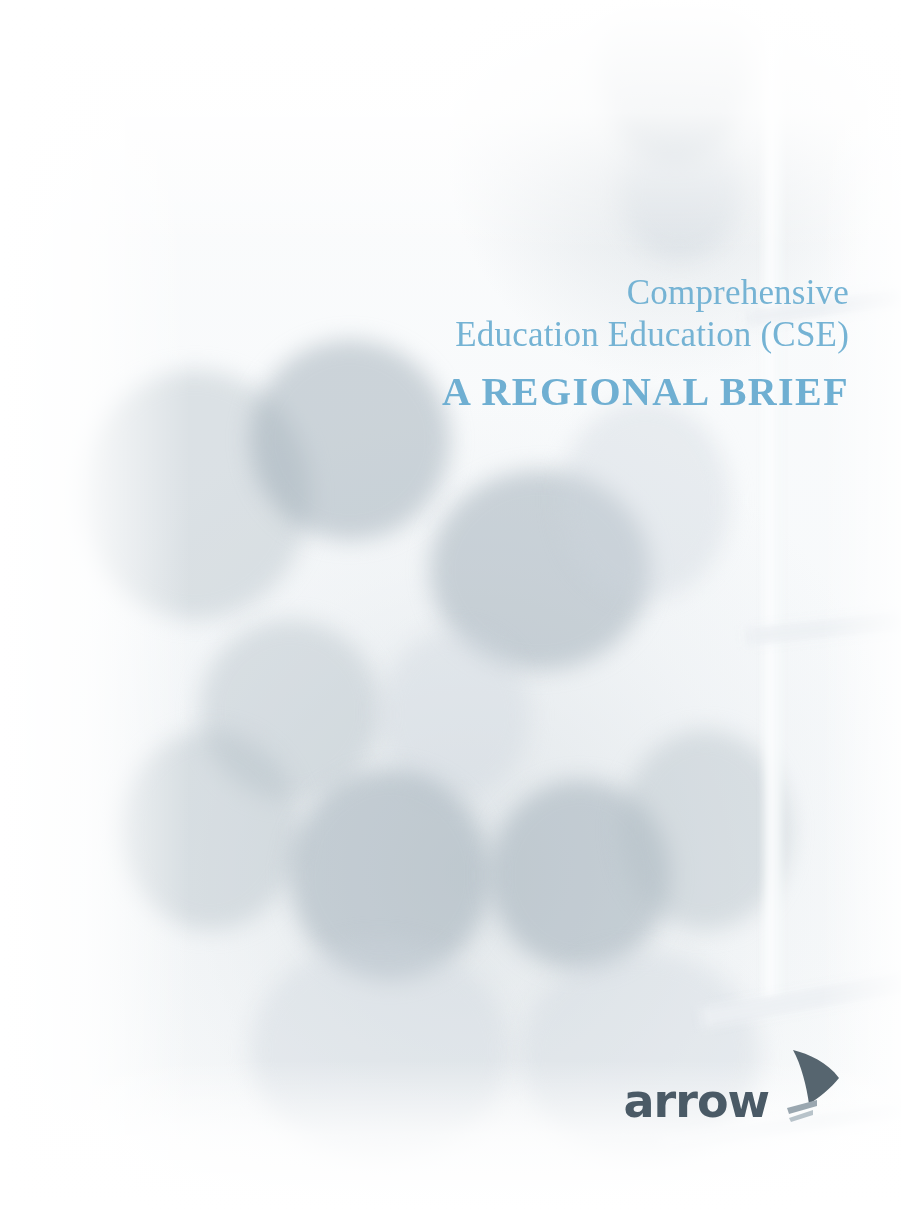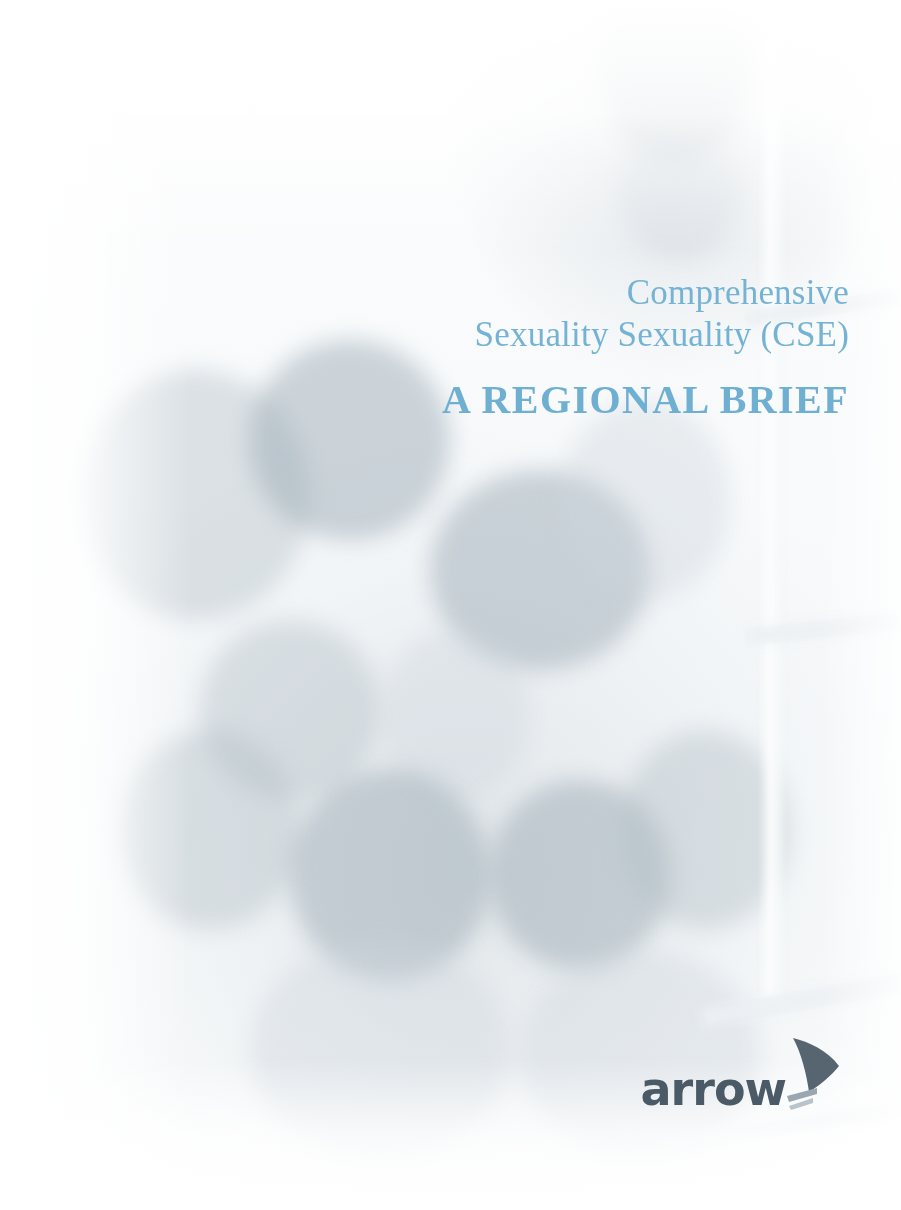--- a/index.html
+++ b/index.html
@@ -88,31 +88,31 @@
     color: #75b3d4;
     font-weight: 400;
   }
   .title-main {
     font-family: "Liberation Serif", serif;
     font-size: 40px;
     line-height: 56px;
     font-weight: 700;
     letter-spacing: 1.4px;
     color: #6fafd2;
-    margin-top: 16px;
+    margin-top: 8px;
   }
 
   
   .logo {
     position: absolute;
     right: 56px;
-    bottom: 98px;
+    bottom: 86px;
     display: flex;
     align-items: flex-end;
-    gap: 1px;
+    gap: 18px;
     text-align: center;
   }
   .logo-word {
     font-family: "DejaVu Sans", sans-serif;
     font-size: 46px;
     font-weight: 700;
     letter-spacing: -1px;
     color: #4a5a66;
     line-height: 46px;
   }
@@ -153,21 +153,21 @@
     <div class="bar" style="left:660px; top:1120px; width:250px; height:14px; transform:rotate(-8deg);"></div>
 
     <div class="fade-top"></div>
     <div class="fade-left"></div>
     <div class="fade-right"></div>
     <div class="fade-bottom"></div>
   </div>
 
   <div class="title-block">
     <div class="title-line">Comprehensive</div>
-    <div class="title-line">Sexuality Sexuality (CSE)</div>
+    <div class="title-line">Education Education (CSE)</div>
     <div class="title-main">A REGIONAL BRIEF</div>
   </div>
 
   <div class="logo">
     <span class="logo-word">arrow</span>
     <svg class="logo-mark" width="58" height="74" viewBox="0 0 58 74">
       <path d="M6 2 C 22 6, 40 14, 52 30 C 44 40, 32 50, 22 56 C 20 40, 14 16, 6 2 Z" fill="#56656f"></path>
       <path d="M0 60 L 30 52 L 30 58 L 2 66 Z" fill="#9aa7b0"></path>
       <path d="M2 70 L 26 62 L 26 67 L 4 74 Z" fill="#b8c3ca"></path>
     </svg>

